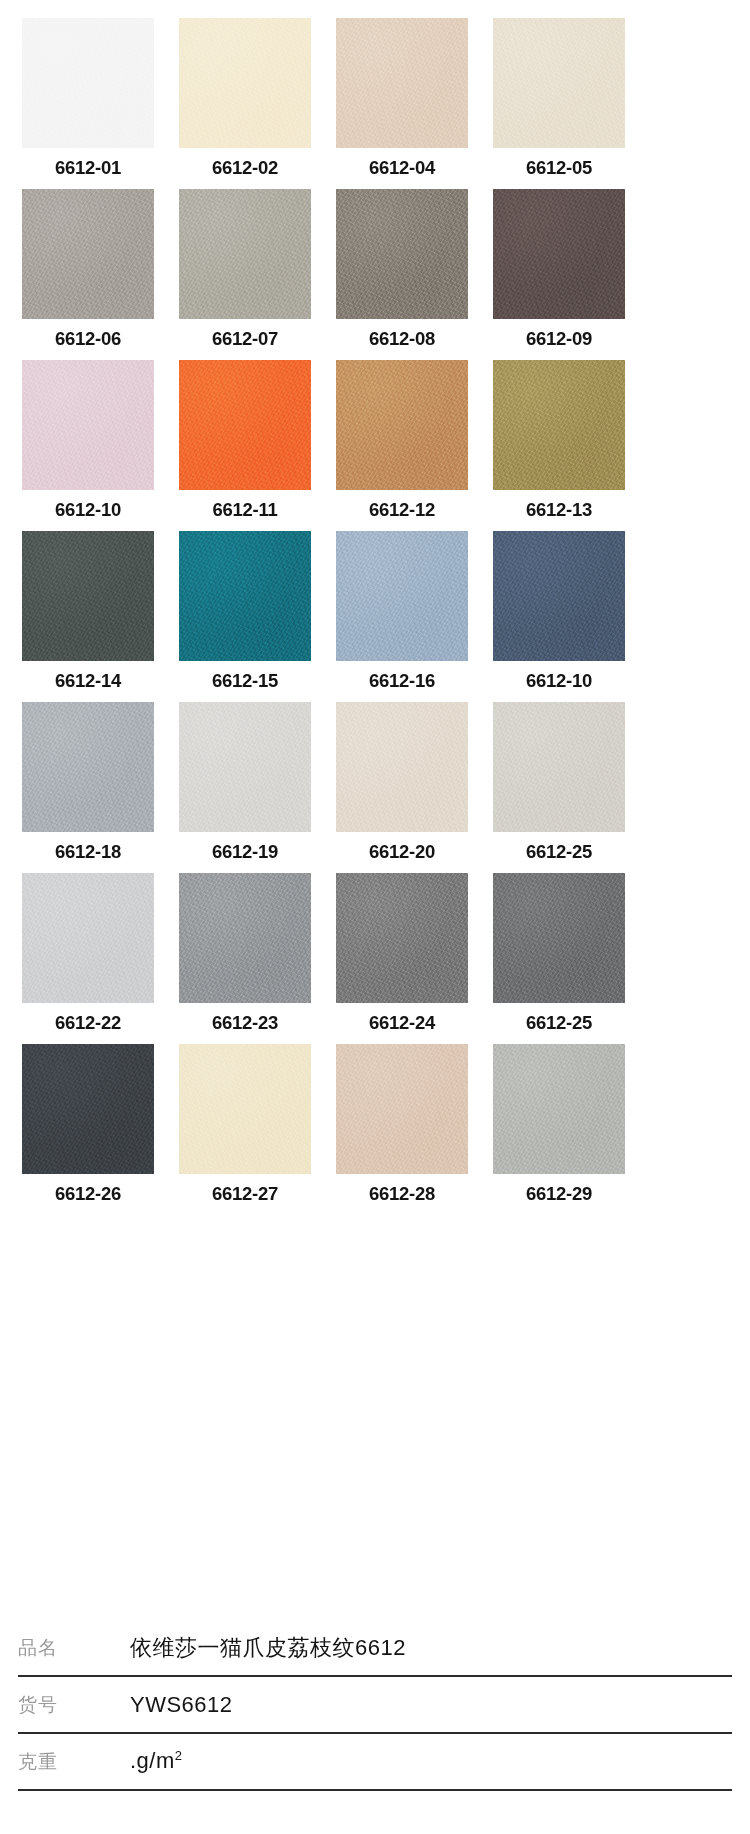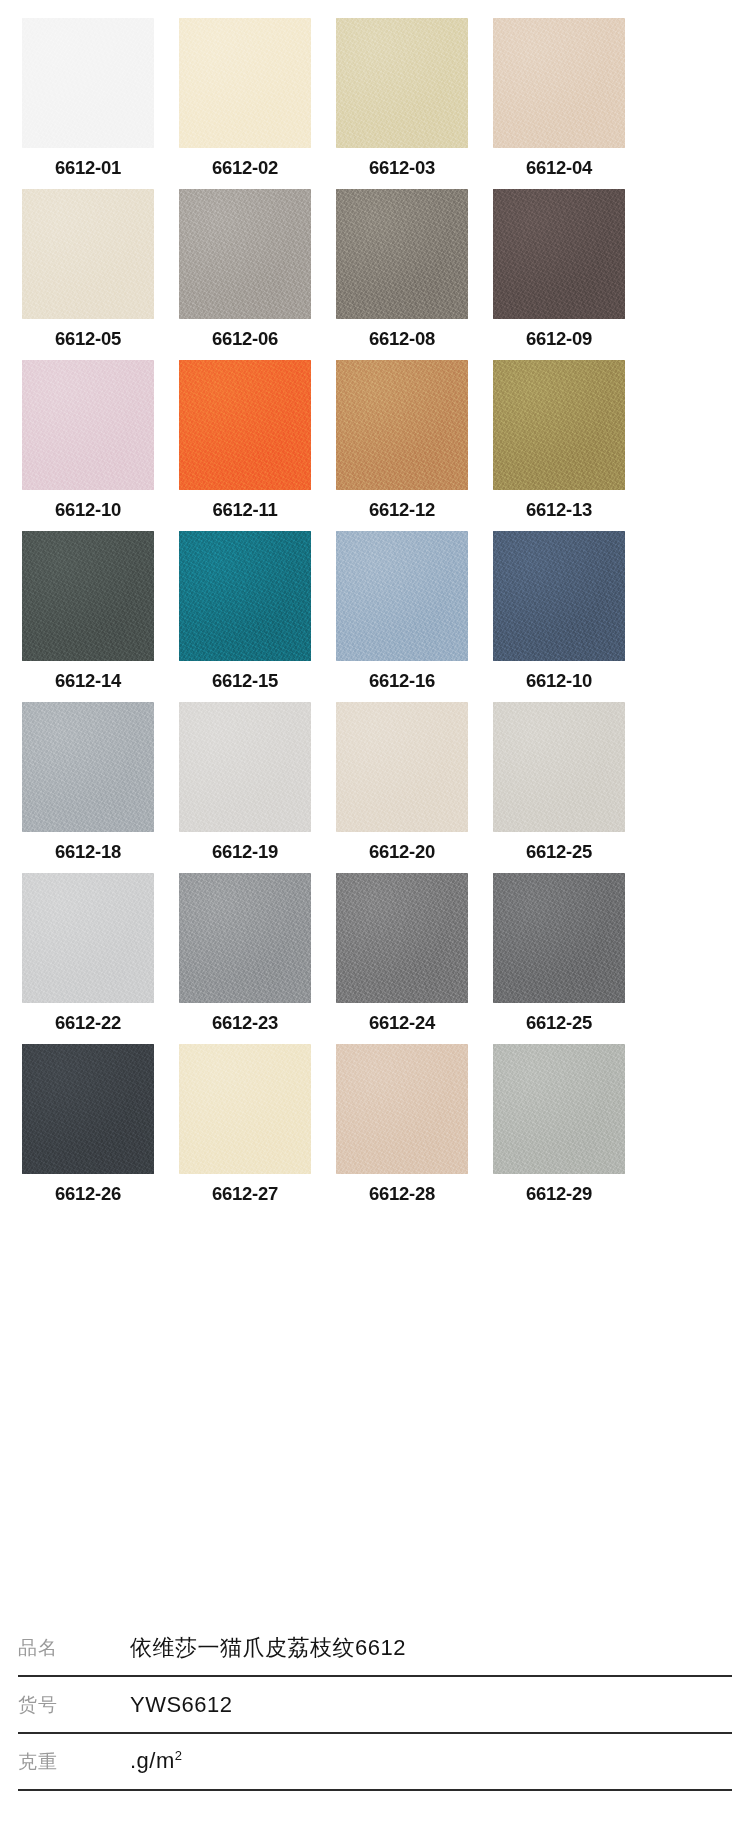--- a/index.html
+++ b/index.html
@@ -114,34 +114,34 @@
 <div id="swatch-grid">
     <div class="swatch-cell">
       <div class="swatch-chip" style="background-color: rgb(244, 244, 244);"></div>
       <div class="swatch-label">6612-01</div>
     </div>
     <div class="swatch-cell">
       <div class="swatch-chip" style="background-color: rgb(244, 234, 208);"></div>
       <div class="swatch-label">6612-02</div>
     </div>
     <div class="swatch-cell">
-      <div class="swatch-chip" style="background-color: rgb(221, 212, 176);"></div>
-      <div class="swatch-label">6612-03</div>
-    </div>
-    <div class="swatch-cell">
       <div class="swatch-chip" style="background-color: rgb(226, 207, 188);"></div>
       <div class="swatch-label">6612-04</div>
     </div>
     <div class="swatch-cell">
       <div class="swatch-chip" style="background-color: rgb(232, 224, 207);"></div>
       <div class="swatch-label">6612-05</div>
     </div>
     <div class="swatch-cell">
       <div class="swatch-chip" style="background-color: rgb(166, 161, 155);"></div>
       <div class="swatch-label">6612-06</div>
+    </div>
+    <div class="swatch-cell">
+      <div class="swatch-chip" style="background-color: rgb(173, 170, 160);"></div>
+      <div class="swatch-label">6612-07</div>
     </div>
     <div class="swatch-cell">
       <div class="swatch-chip" style="background-color: rgb(131, 125, 116);"></div>
       <div class="swatch-label">6612-08</div>
     </div>
     <div class="swatch-cell">
       <div class="swatch-chip" style="background-color: rgb(92, 79, 77);"></div>
       <div class="swatch-label">6612-09</div>
     </div>
     <div class="swatch-cell">

